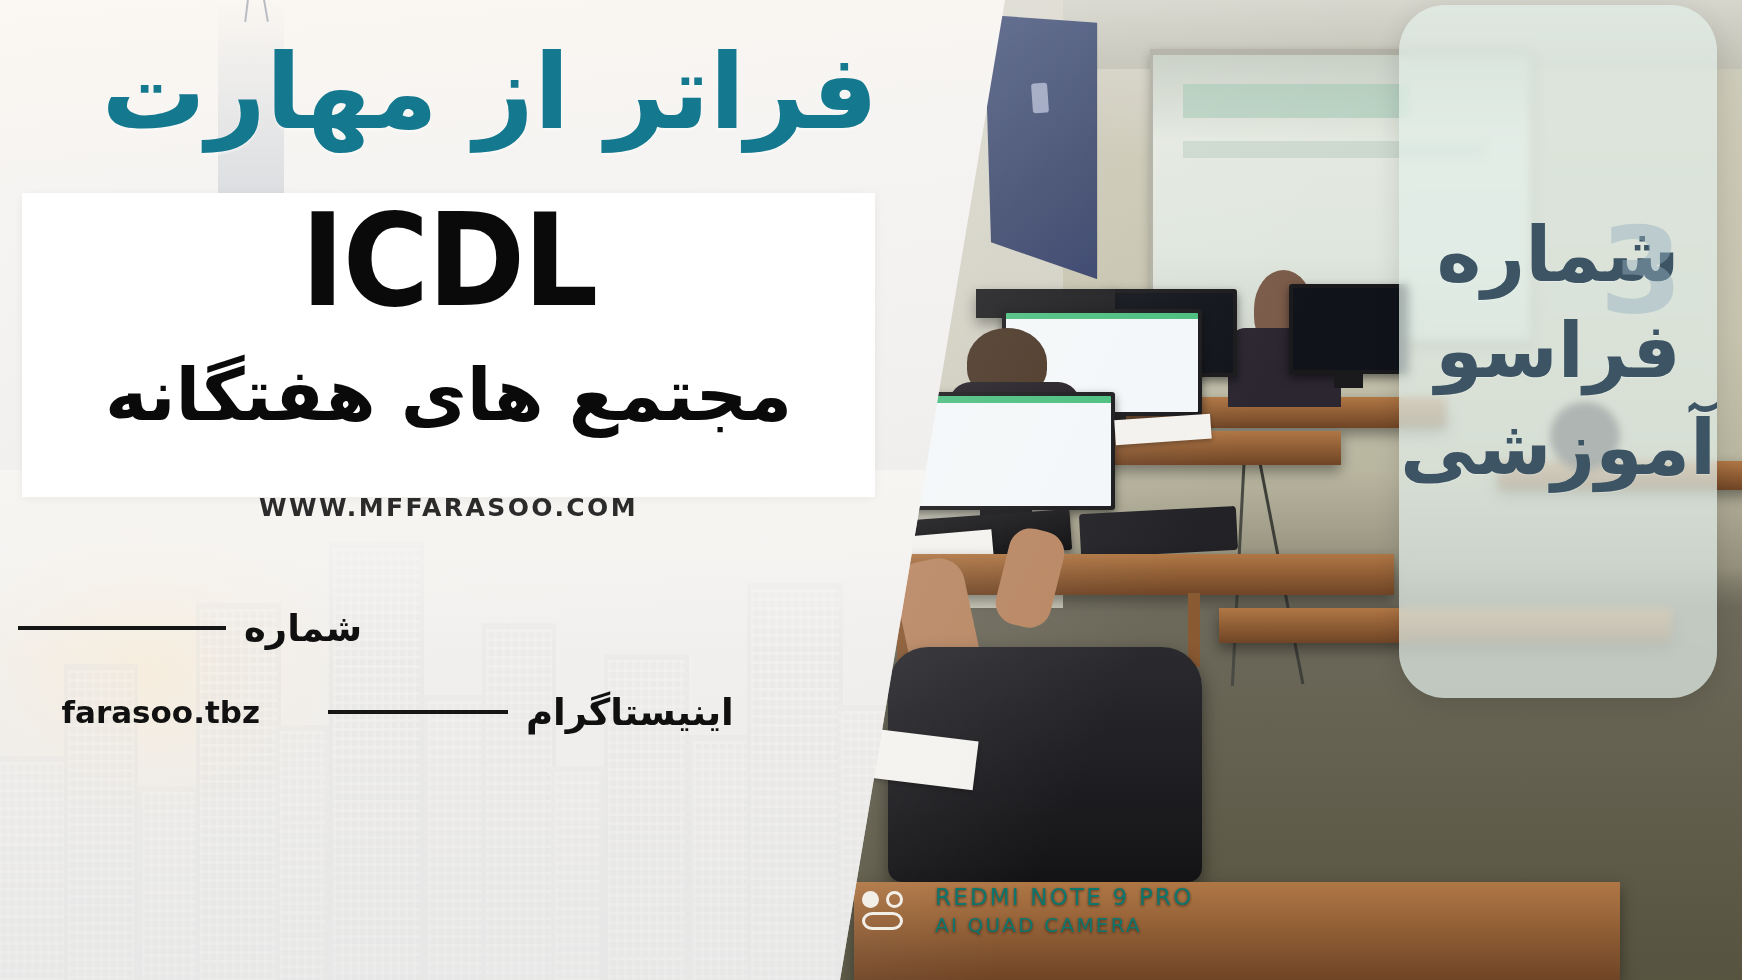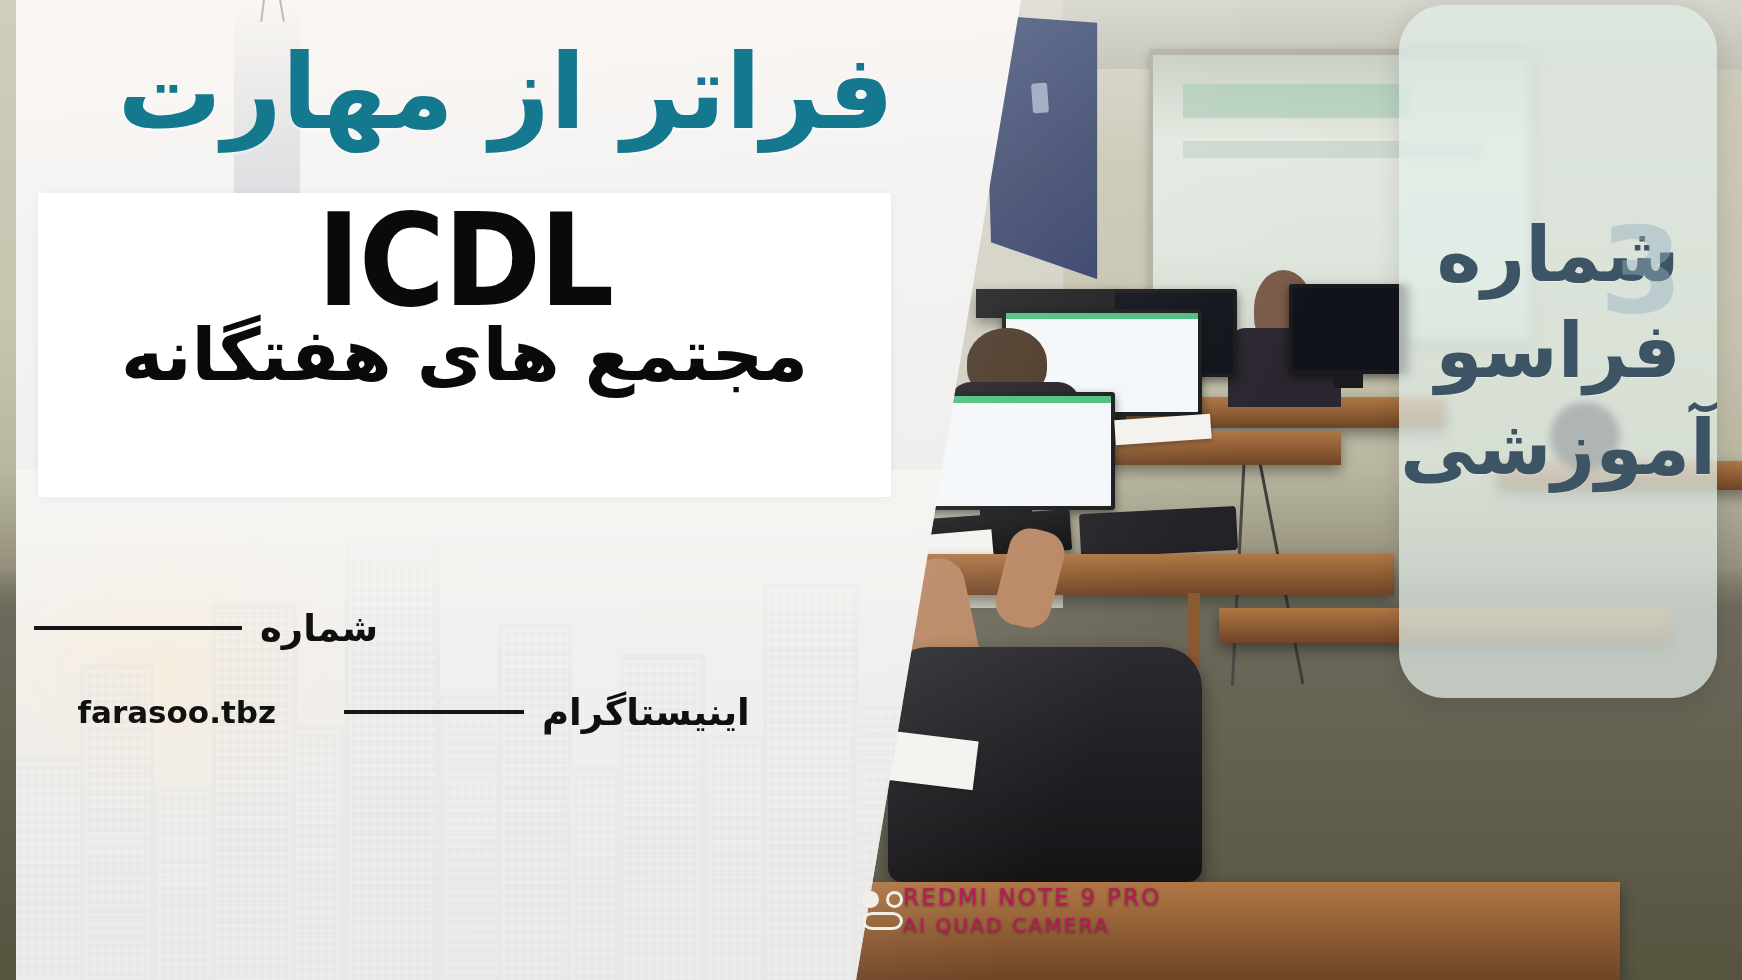--- a/index.html
+++ b/index.html
@@ -100,21 +100,21 @@
     box-shadow:0 8px 18px rgba(0,0,0,.45);
   }
   .photo .glare{
     position:absolute;left:48%;top:0;width:52%;height:100%;
     background:linear-gradient(115deg,rgba(255,255,255,.18),rgba(255,255,255,0) 45%);
     pointer-events:none;
   }
 
   
   .left-panel{
-    position:absolute;left:16px;top:0;width:1060px;height:980px;
+    position:absolute;left:0;top:0;width:1060px;height:980px;
     clip-path:polygon(0 0, 1005px 0, 840px 980px, 0 980px);
     background:
       linear-gradient(175deg,#fbf7f2 0%, #f6f4f2 18%, #f1f0ef 45%, #e9e9e9 70%, #dedede 100%);
     overflow:hidden;
     padding-left:22px;
   }
   
   .city{position:absolute;left:0;bottom:0;width:100%;height:52%;opacity:.30;}
   .city i{position:absolute;bottom:0;display:block;background:linear-gradient(180deg,#c9cbce,#9fa4ab);}
   .city i::after{
@@ -150,21 +150,21 @@
     color:#14788f;direction:rtl;white-space:nowrap;
     letter-spacing:-1px;
     text-shadow:0 2px 3px rgba(255,255,255,.55);
   }
 
   
   .card{
     position:absolute;left:22px;top:193px;width:853px;height:304px;
     background:#ffffff;
     box-shadow:0 2px 10px rgba(0,0,0,.05);
-    display:flex;flex-direction:column;align-items:center;justify-content:flex-start;
+    display:flex;flex-direction:column;align-items:center;justify-content:flex-start;gap:40px;
   }
   .card .icdl{
     font-family:"DejaVu Sans","Liberation Sans",sans-serif;
     font-size:128px;font-weight:800;color:#0a0a0a;
     letter-spacing:-2px;line-height:1;
     margin-top:4px;
     transform:scaleX(.92);
   }
   .card .sub-fa{
     font-size:72px;font-weight:700;color:#0a0a0a;direction:rtl;
@@ -218,22 +218,22 @@
   }
   .frost .ghost3{
     position:absolute;right:34px;top:196px;
     font-size:120px;font-weight:800;color:rgba(150,178,192,.45);
     pointer-events:none;
   }
 
   
   .redmi{
     position:absolute;left:862px;top:884px;
-    display:flex;align-items:center;gap:0;
-    color:#be185d;text-shadow:0 1px 3px rgba(0,0,0,.55);
+    display:flex;align-items:center;gap:32px;
+    color:#0f766e;text-shadow:0 1px 3px rgba(0,0,0,.55);
   }
   .redmi .glyphs{display:flex;flex-direction:column;gap:4px;}
   .redmi .dots{display:flex;gap:7px;align-items:center;}
   .redmi .dots .d1{width:17px;height:17px;border-radius:50%;background:#f2efe9;}
   .redmi .dots .d2{width:17px;height:17px;border-radius:50%;border:3px solid #f2efe9;}
   .redmi .inf{
     width:41px;height:18px;
     border:3px solid #f2efe9;border-radius:50%/100% 100% 100% 100%;
     position:relative;
   }
@@ -324,20 +324,21 @@
       <i style="left:93%;width:9%;height:46%"></i>
     </div>
     <div class="city-haze"></div>
     <div class="tower"></div>
 
     <div class="headline">فراتر از مهارت</div>
 
     <div class="card">
       <div class="icdl">ICDL</div>
       <div class="sub-fa">مجتمع های هفتگانه</div>
+      <div class="url">WWW.MFFARASOO.COM</div>
     </div>
 
     <div class="contacts">
       <div class="crow r1">
         <div class="dash"></div>
         <div class="lbl">شماره</div>
       </div>
       <div class="crow r3">
         <div class="vals">farasoo.tbz</div>
         <div class="dash"></div>

